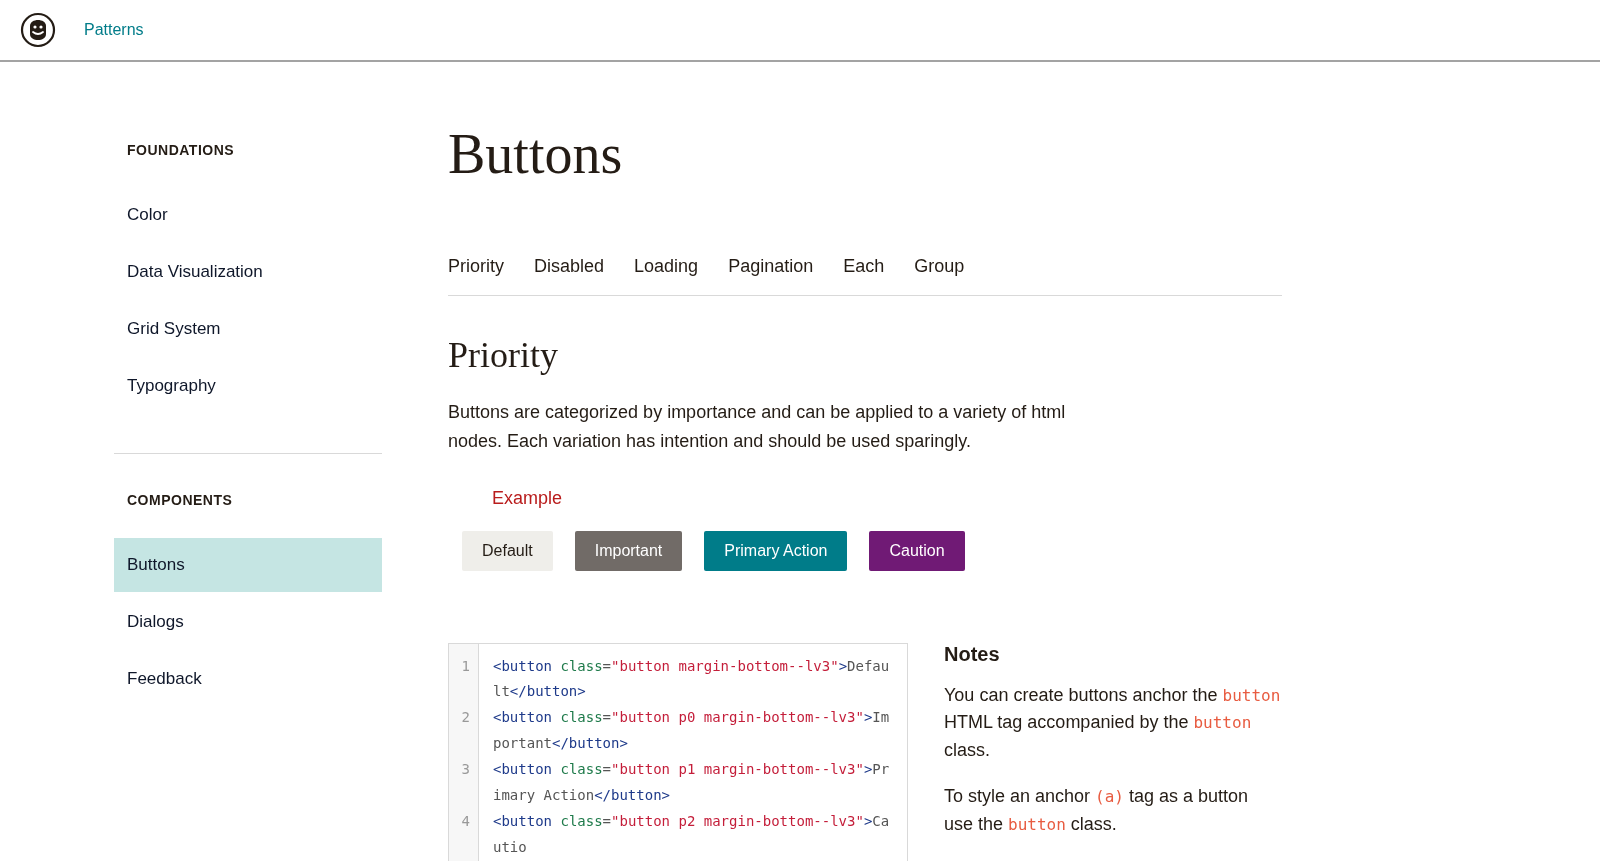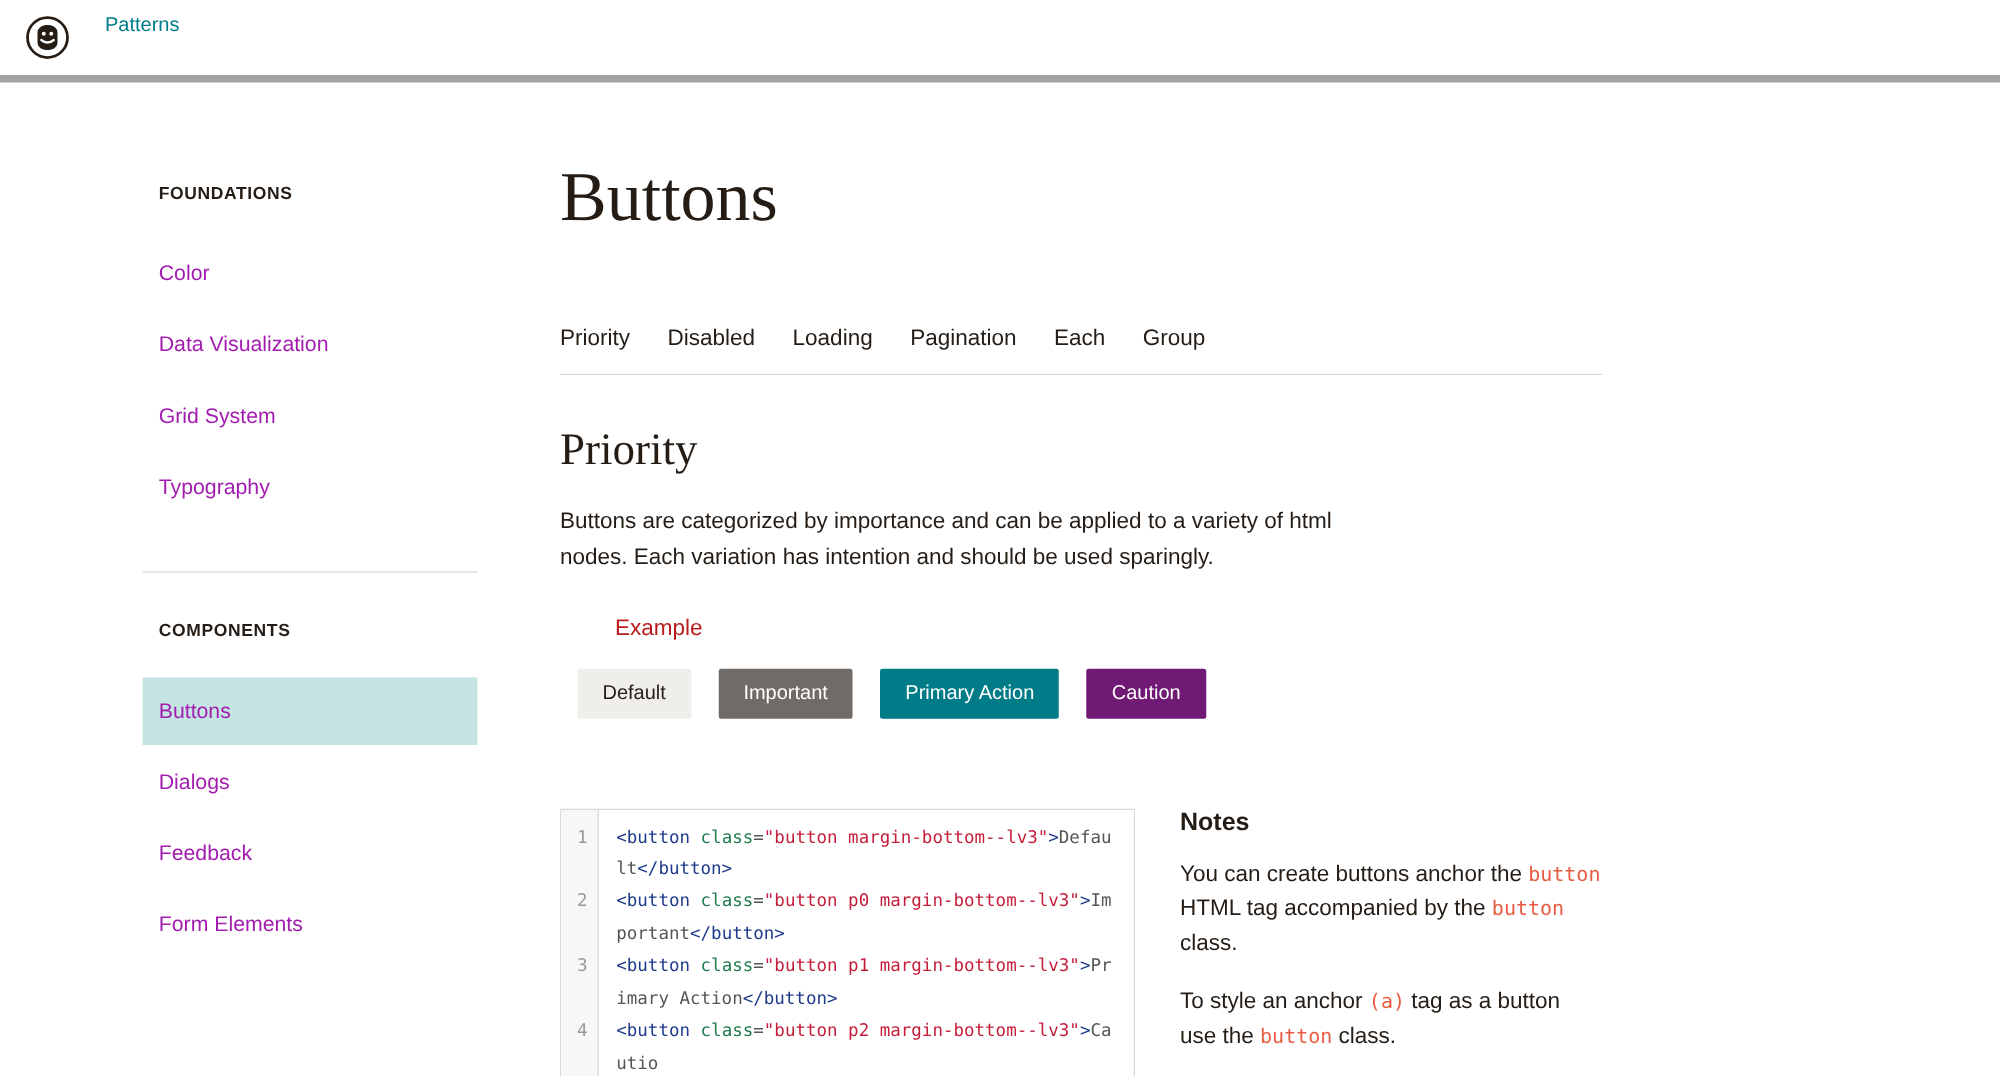--- a/index.html
+++ b/index.html
@@ -7,22 +7,23 @@
       padding: 0;
       box-sizing: border-box;
     }
     body {
       font-family: -apple-system, BlinkMacSystemFont, "Segoe UI", Helvetica, Arial, sans-serif;
       background: #fff;
       color: #241c15;
     }
     .top-header {
       display: flex;
+      align-items: center;
       padding: 12px 20px;
-      border-bottom: 6px solid #a3a3a3;
+      border-bottom: 2px solid #a3a3a3;
       gap: 28px;
     }
     .logo-wrap {
       display: flex;
       align-items: center;
       justify-content: center;
     }
     .site-link {
       color: #007c89;
       font-size: 16px;
@@ -50,21 +51,21 @@
       color: #241c15;
       margin-bottom: 30px;
       padding-left: 13px;
     }
     .sidebar-list {
       list-style: none;
     }
     .sidebar-item {
       padding: 17px 13px;
       font-size: 17px;
-      color: #a21caf;
+      color: #0f172a;
       cursor: pointer;
       margin-bottom: 3px;
     }
     .sidebar-item.active {
       background: #c5e5e3;
     }
     .sidebar-divider {
       border: none;
       border-top: 1px solid #d9d9d9;
       margin: 18px 0 38px 0;
@@ -234,21 +235,20 @@
         <li class="sidebar-item">Typography</li>
       </ul>
     </div>
     <hr class="sidebar-divider">
     <div class="sidebar-section">
       <div class="sidebar-heading">COMPONENTS</div>
       <ul class="sidebar-list">
         <li class="sidebar-item active">Buttons</li>
         <li class="sidebar-item">Dialogs</li>
         <li class="sidebar-item">Feedback</li>
-        <li class="sidebar-item">Form Elements</li>
       </ul>
     </div>
   </nav>
 
   <main class="main">
     <h1 class="page-title">Buttons</h1>
 
     <div class="tabs">
       <div class="tab">Priority</div>
       <div class="tab">Disabled</div>

